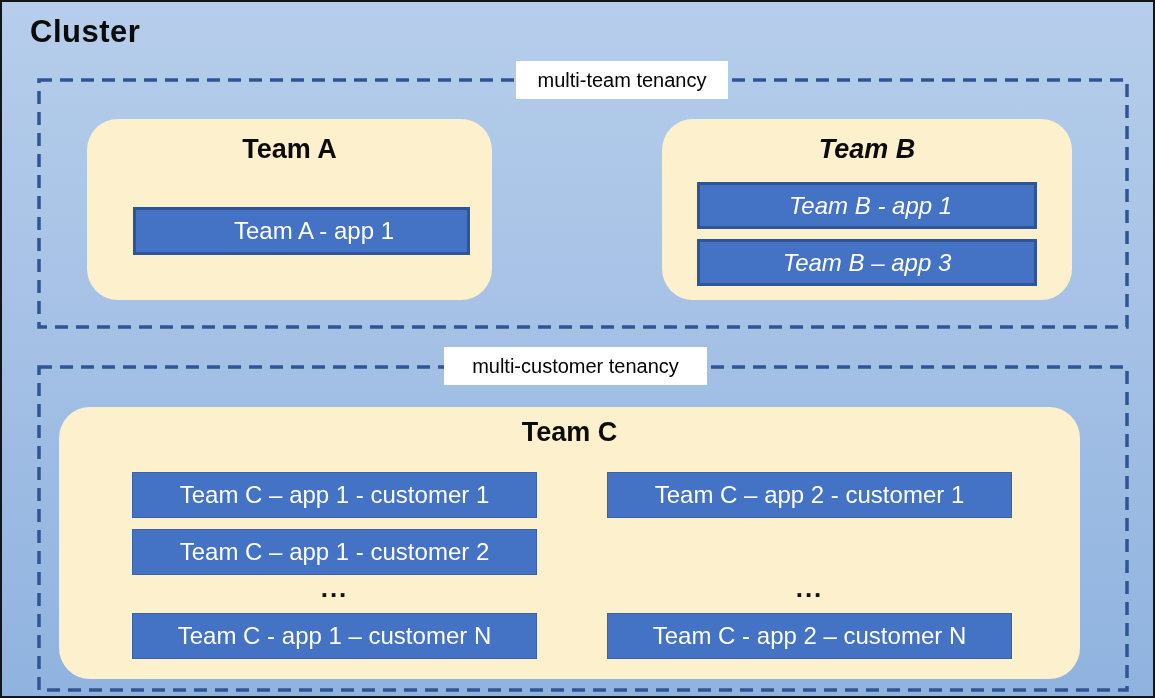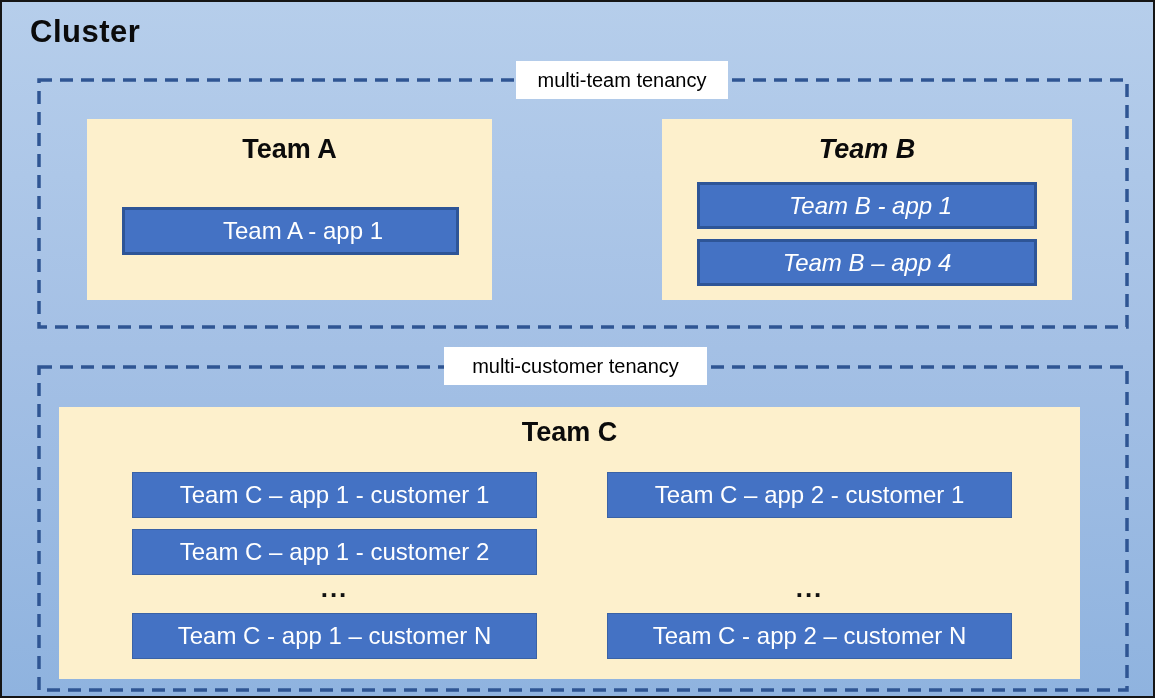--- a/index.html
+++ b/index.html
@@ -34,20 +34,21 @@
     background: #FFFFFF; color: #000000;
     display: flex; align-items: center; justify-content: center;
     font-size: 20px;
   }
   .label-multi-team  { left: 466px; top: 59px;  width: 212px; height: 38px; margin-left: 48px; }
   .label-multi-customer { left: 442px; top: 345px; width: 263px; height: 38px; }
 
   .team-box {
     position: absolute;
     background: #FDF0CC;
+    border-radius: 31px;
   }
   .team-a { left: 85px;  top: 117px; width: 405px;  height: 181px; }
   .team-b { left: 660px; top: 117px; width: 410px;  height: 181px; font-style: italic; }
   .team-c { left: 57px;  top: 405px; width: 1021px; height: 272px; }
 
   .team-title {
     position: absolute; left: 0; top: 0; width: 100%;
     text-align: center;
     font-size: 27px; font-weight: 700; color: #0b0b0b;
   }
@@ -57,21 +58,21 @@
   .app-box {
     position: absolute;
     background: #4472C4;
     color: #FFFFFF;
     display: flex; align-items: center; justify-content: center;
     font-size: 24px;
   }
   .app-bordered { border: 3px solid #2E5597; }
   .app-thin     { border: 1px solid #3A62A5; }
 
-  .app-a1 { left: 35px; top: 88px;  width: 337px; height: 48px; padding-left: 25px; }
+  .app-a1 { left: 46px; top: 88px;  width: 337px; height: 48px; padding-left: 25px; }
   .app-b1 { left: 35px; top: 63px;  width: 340px; height: 47px; padding-left: 7px; }
   .app-b2 { left: 35px; top: 120px; width: 340px; height: 47px; }
 
   .col-c1 { left: 73px;  }
   .col-c2 { left: 548px; }
   .row-1 { top: 65px;  }
   .row-2 { top: 122px; }
   .row-n { top: 206px; }
   .app-c { width: 405px; height: 46px; text-align: right; }
 
@@ -98,21 +99,21 @@
   <div class="region-label label-multi-customer">multi-customer tenancy</div>
 
   <div class="team-box team-a">
     <div class="team-title">Team A</div>
     <div class="app-box app-bordered app-a1">Team A - app 1</div>
   </div>
 
   <div class="team-box team-b">
     <div class="team-title">Team B</div>
     <div class="app-box app-bordered app-b1">Team B - app 1</div>
-    <div class="app-box app-bordered app-b2">Team B – app 4</div>
+    <div class="app-box app-bordered app-b2">Team B – app 3</div>
   </div>
 
   <div class="team-box team-c">
     <div class="team-title">Team C</div>
 
     <div class="app-box app-thin app-c col-c1 row-1">Team C – app 1 - customer 1</div>
     <div class="app-box app-thin app-c col-c1 row-2">Team C – app 1 - customer 2</div>
     <div class="dots col-c1">...</div>
     <div class="app-box app-thin app-c col-c1 row-n">Team C - app 1 – customer N</div>
 

